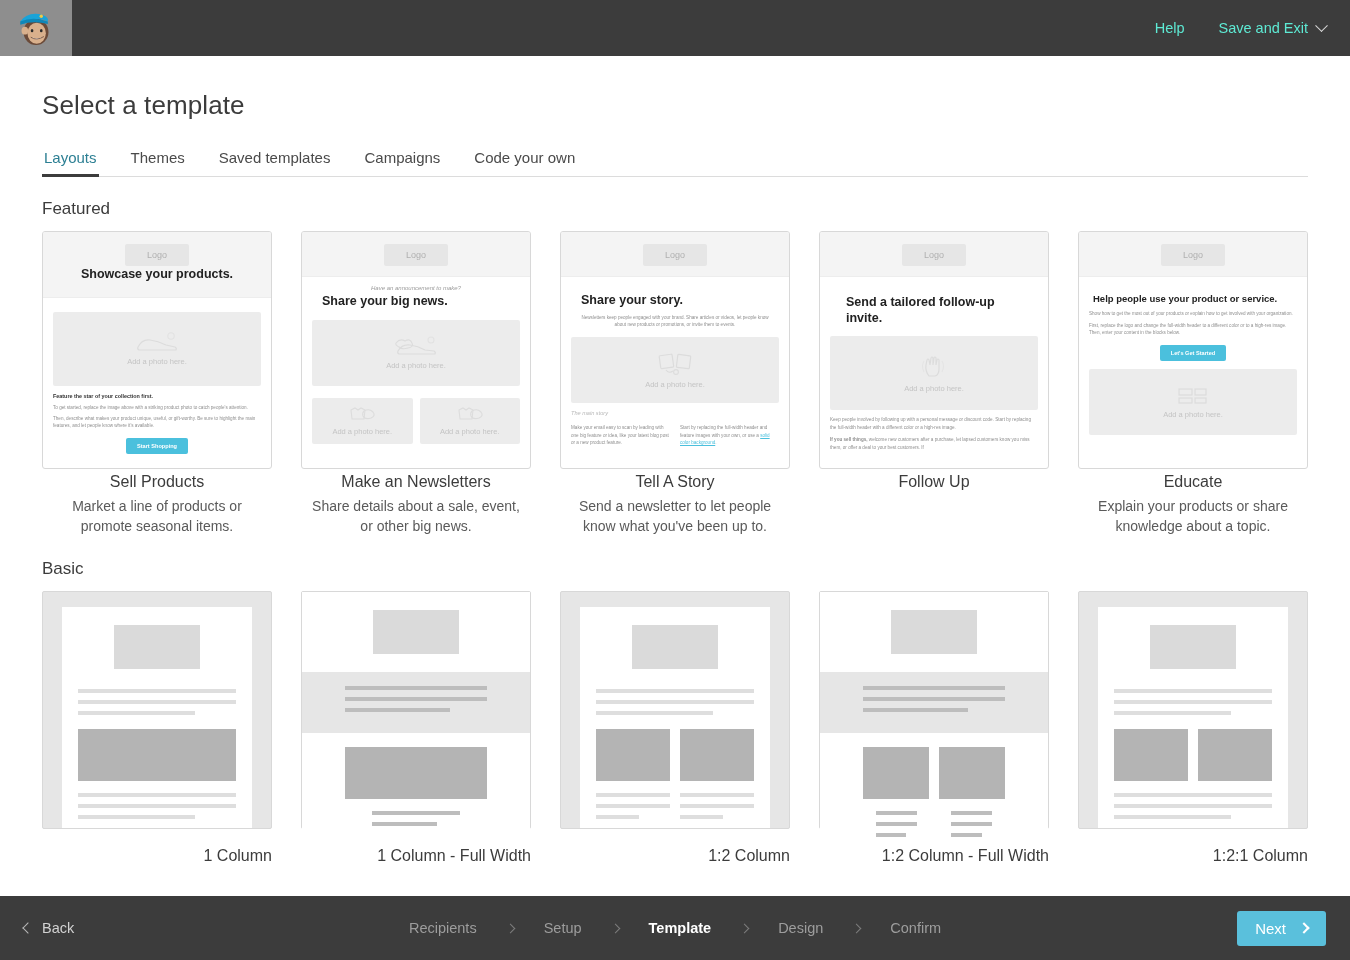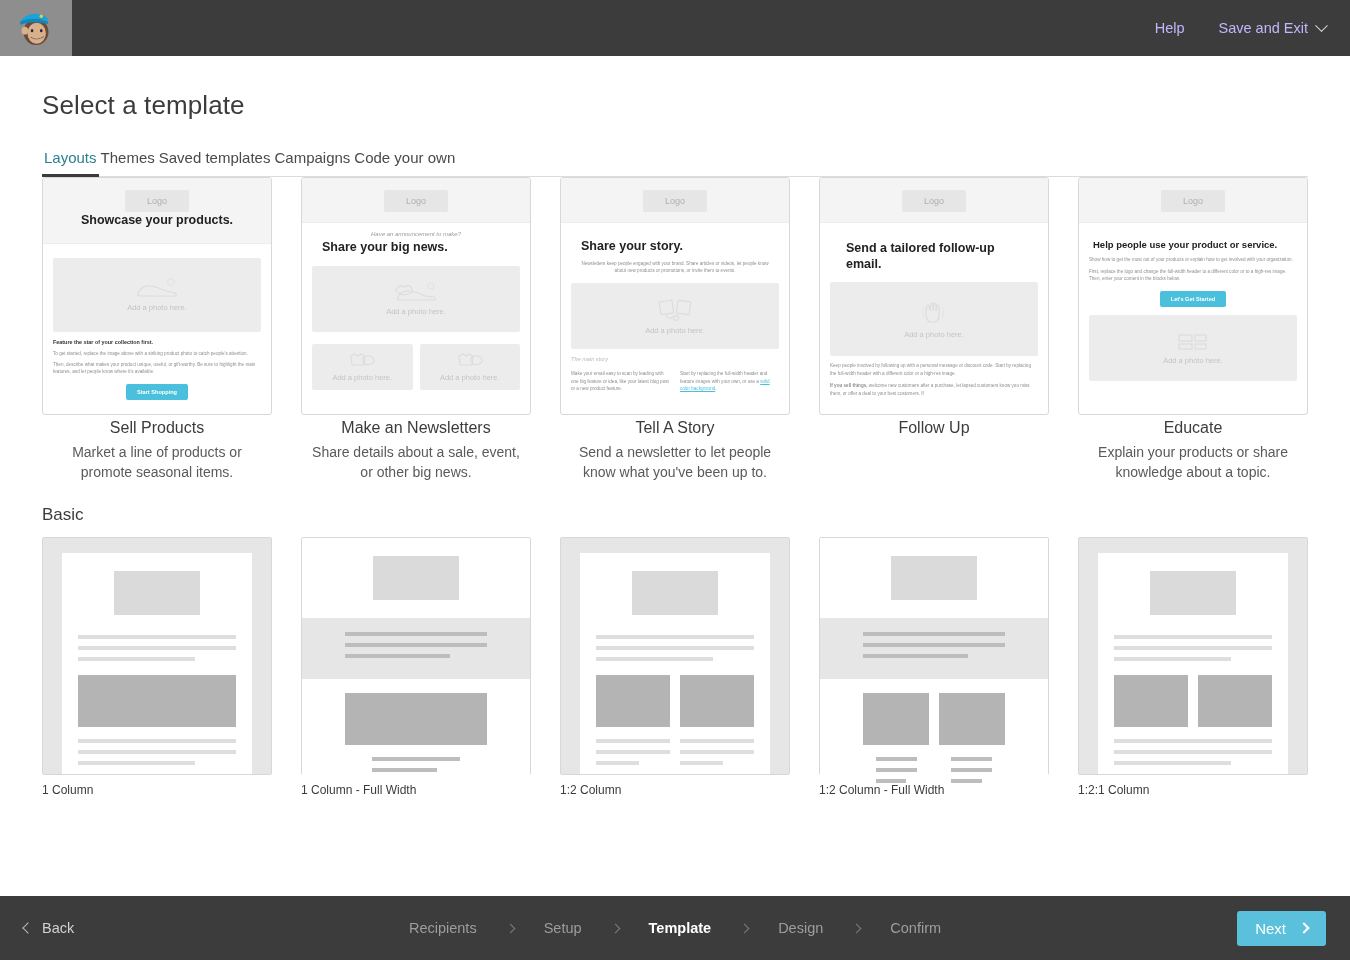--- a/index.html
+++ b/index.html
@@ -19,39 +19,39 @@
   }
   .logo-tile {
     width: 72px; height: 56px;
     background: #8e8e8e;
     display: flex; align-items: center; justify-content: center;
     flex: 0 0 72px;
   }
   .topbar-right {
     margin-left: auto; display: flex; align-items: center;
     gap: 34px; padding-right: 24px;
-    color: #c4b5fd; font-size: 14.5px;
+    color: #5eead4; font-size: 14.5px;
   }
   .topbar-right .item { cursor: pointer; display: flex; align-items: center; gap: 9px; }
   .chev-d {
     width: 9px; height: 9px;
     border-right: 1.8px solid #d6d6d6;
     border-bottom: 1.8px solid #d6d6d6;
     transform: rotate(45deg) translate(-2px,-2px);
   }
 
   
   .page { padding: 0 42px; }
   .page-title {
     font-size: 26px; color: #3c3c3c; font-weight: normal;
     padding-top: 34px; letter-spacing: .1px;
   }
 
   .tabs {
-    display: flex; margin-top: 28px;
+    display: flex; gap: 30px; margin-top: 28px;
     border-bottom: 1px solid #dcdcdc;
   }
   .tab {
     font-size: 15px; color: #4a4a4a; padding: 0 2px 10px 2px;
     cursor: pointer; position: relative; background: none; border: none;
     font-family: inherit;
   }
   .tab.active { color: #2c7f93; }
   .tab.active::after {
     content: ""; position: absolute; left: 0; right: 0; bottom: -1px;
@@ -143,21 +143,21 @@
   .wf-img { background: #b4b4b4; height: 52px; margin: 14px 0 12px 0; }
   .wf.full .wf-img { width: 62%; margin-left: auto; margin-right: auto; }
   .wf-cols { display: flex; gap: 10px; margin: 14px 0 12px 0; }
   .wf.full .wf-cols { width: 62%; margin-left: auto; margin-right: auto; }
   .wf-cols .wf-img { flex: 1; margin: 0; }
   .wf-foot-cols { display: flex; gap: 10px; }
   .wf.full .wf-foot-cols { width: 62%; margin-left: auto; margin-right: auto; }
   .wf-foot-cols > div { flex: 1; }
   .wf-foot-cols .wf-line { width: 100%; margin-left: 0; }
   .wf-foot-cols .wf-line.short { width: 58%; margin-left: 0; }
-  .wf-name { text-align: left; font-size: 12px; color: #3c3c3c; margin-top: 8px; }
+  .wf-name { text-align: right; font-size: 16px; color: #3c3c3c; margin-top: 18px; }
 
   
   .footer {
     position: absolute; left: 0; bottom: 0; width: 1350px; height: 64px;
     background: #3c3c3c; display: flex; align-items: center; padding: 0 24px;
   }
   .back {
     color: #d2d2d2; font-size: 14.5px; display: flex; align-items: center;
     gap: 10px; cursor: pointer;
   }
@@ -217,20 +217,21 @@
   <h1 class="page-title">Select a template</h1>
 
   <div class="tabs">
     <button class="tab active">Layouts</button>
     <button class="tab">Themes</button>
     <button class="tab">Saved templates</button>
     <button class="tab">Campaigns</button>
     <button class="tab">Code your own</button>
   </div>
 
+  <h2 class="section-title">Featured</h2>
 
   <div class="grid">
 
     <div class="thumb-wrap">
       <div class="thumb">
         <div class="t-head">
           <span class="logo-ph">Logo</span>
           <div class="t-headline">Showcase your products.</div>
         </div>
         <div class="t-body">
@@ -316,21 +317,21 @@
       <div class="t-name">Tell A Story</div>
       <div class="t-desc">Send a newsletter to let people know what you've been up to.</div>
     </div>
 
     <div class="thumb-wrap">
       <div class="thumb">
         <div class="t-head" style="padding-bottom:10px">
           <span class="logo-ph">Logo</span>
         </div>
         <div class="t-body">
-          <div class="t-headline" style="margin-top:10px;padding:0 16px">Send a tailored follow-up email.</div>
+          <div class="t-headline" style="margin-top:10px;padding:0 16px">Send a tailored follow-up invite.</div>
           <div class="photo-ph tall" style="margin-top:10px">
             <svg width="30" height="26" viewBox="0 0 30 26">
               <path d="M10 22 Q6 17 7 11 L8 6 q1-2 2 0 l1 5 1-7 q1-2 2 0 l0 7 1-7 q1-2 2 0 l0 7 1-5 q1-2 2 0 l0 9 q0 6-4 7 Z" fill="none" stroke="#dcdcdc" stroke-width="1.2"></path>
               <path d="M23 7 q3 5 0 11" fill="none" stroke="#e4e4e4" stroke-width="1.1"></path>
               <path d="M5 7 q-3 5 0 11" fill="none" stroke="#e4e4e4" stroke-width="1.1"></path>
             </svg>
             <span class="photo-cap">Add a photo here.</span>
           </div>
           <div class="microtext" style="margin-top:5px">Keep people involved by following up with a personal message or discount code. Start by replacing the full-width header with a different color or a high-res image.</div>
           <div class="microtext" style="margin-top:4px"><b>If you sell things,</b><span> welcome new customers after a purchase, let lapsed customers know you miss them, or offer a deal to your best customers. If</span></div>

